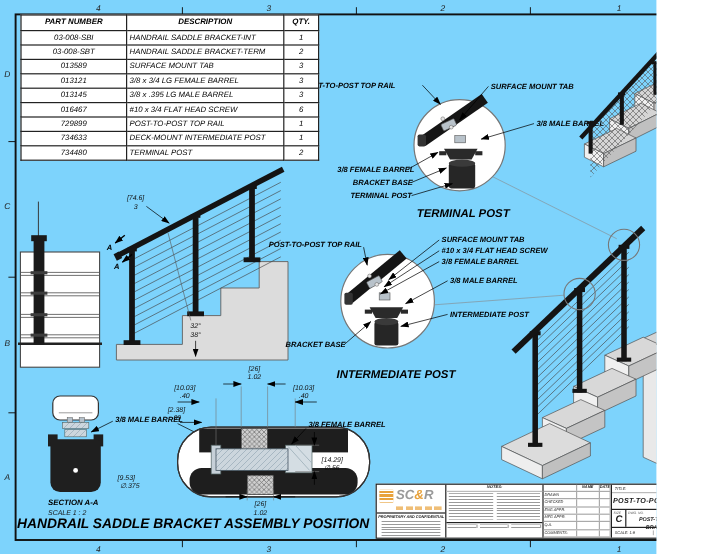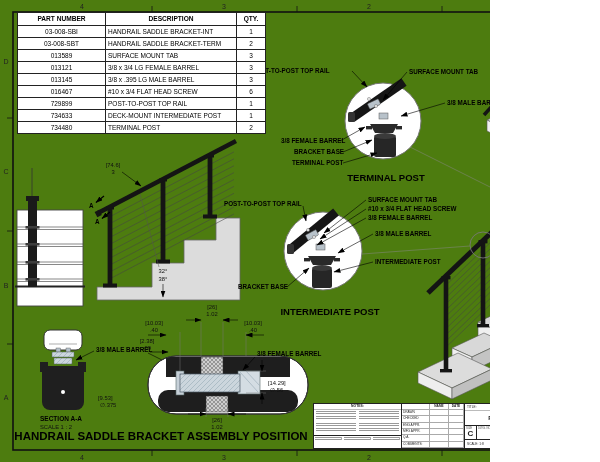--- a/index.html
+++ b/index.html
@@ -1,17 +1,17 @@
 <!DOCTYPE html>
 <html><head>
 <meta charset="utf-8">
 <style>
   html,body{margin:0;padding:0;background:#fff;}
-  .sheet{position:relative;width:490px;height:462px;background:#4d7c0f;overflow:hidden;
-         font-family:"Liberation Sans",sans-serif;}
+  .sheet{position:relative;width:547px;height:462px;background:#7dd3fc;overflow:hidden;
+         font-family:"Liberation Sans",sans-serif;font-style:italic;}
   .sheet svg{position:absolute;left:0;top:0;z-index:1;}
   svg text{font-family:"Liberation Sans",sans-serif;fill:#000;}
   .zone{font-size:7px;fill:#222;}
   .lbl{font-size:6.3px;font-weight:bold;}
   .dim{font-size:5.8px;fill:#111;}
   .vtitle{font-size:9.5px;font-weight:bold;}
   .caption{font-size:11.5px;font-weight:bold;}
   .sectitle{font-size:6.5px;font-weight:bold;}
 
   
@@ -463,20 +463,29 @@
         </tr>
         <tr>
           <td>734480</td>
           <td>TERMINAL POST</td>
           <td>2</td>
         </tr>
       </tbody>
   </table>
 
   <div class="tb">
+    <div class="tb-col col-logo">
+      <div class="logo-row">
+        <div class="logo-icon"></div>
+        <div class="logo-text"><span>SC</span><span class="logo-amp">&amp;</span><span>R</span></div>
+      </div>
+      <div class="logo-sub"></div>
+      <div class="prop-head">PROPRIETARY AND CONFIDENTIAL</div>
+      <div class="bars prop-bars"></div>
+    </div>
     <div class="tb-col col-notes">
       <div class="notes-head">NOTES:</div>
       <div class="notes-body">
         <div class="bars notes-bar"></div>
         <div class="bars notes-bar"></div>
       </div>
       <div class="notes-sub">
           <div></div>
           <div></div>
           <div></div>

